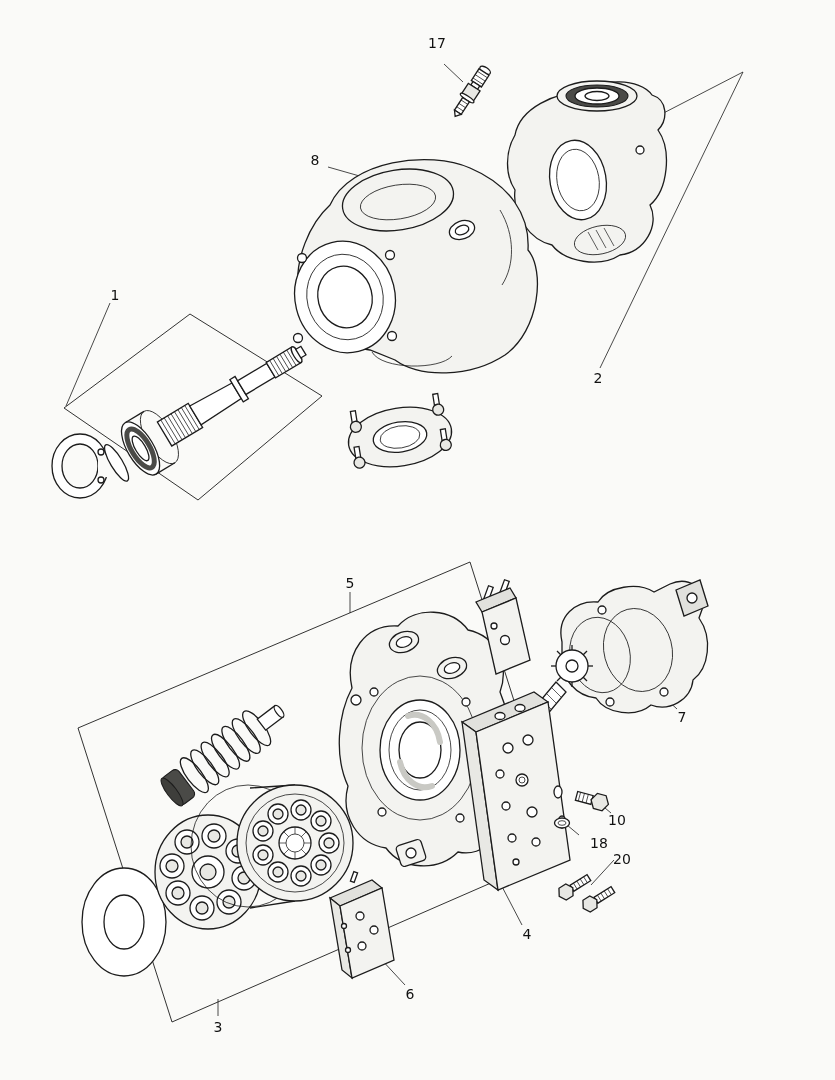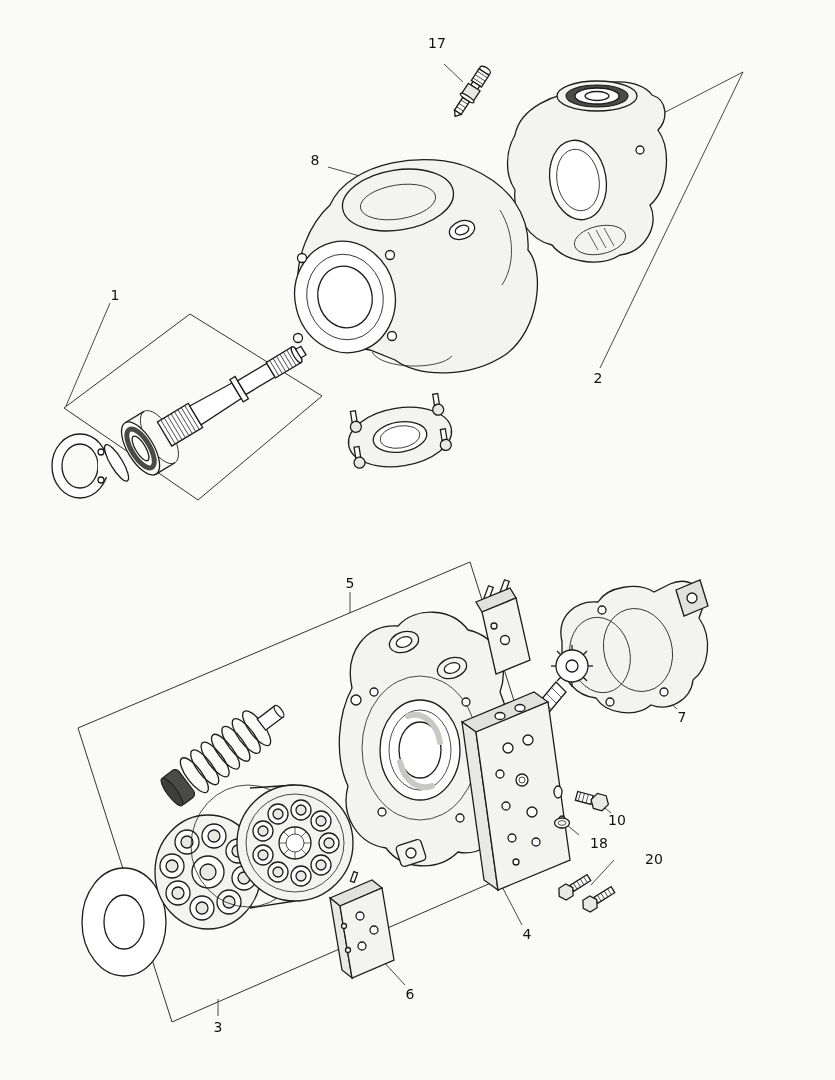--- a/index.html
+++ b/index.html
@@ -355,17 +355,17 @@
   </svg>
 
   <span class="callout" style="left: 437px; top: 43px;">17</span>
   <span class="callout" style="left: 315px; top: 160px;">8</span>
   <span class="callout" style="left: 598px; top: 378px;">2</span>
   <span class="callout" style="left: 115px; top: 295px;">1</span>
   <span class="callout" style="left: 350px; top: 583px;">5</span>
   <span class="callout" style="left: 682px; top: 717px;">7</span>
   <span class="callout" style="left: 617px; top: 820px;">10</span>
   <span class="callout" style="left: 583px; top: 843px; margin-left: 16px;">18</span>
-  <span class="callout" style="left: 622px; top: 859px; margin-left: 32px;">20</span>
+  <span class="callout" style="left: 622px; top: 859px;">20</span>
   <span class="callout" style="left: 527px; top: 934px;">4</span>
   <span class="callout" style="left: 410px; top: 994px;">6</span>
   <span class="callout" style="left: 218px; top: 1027px;">3</span>
 </div>
 
 </body></html>

